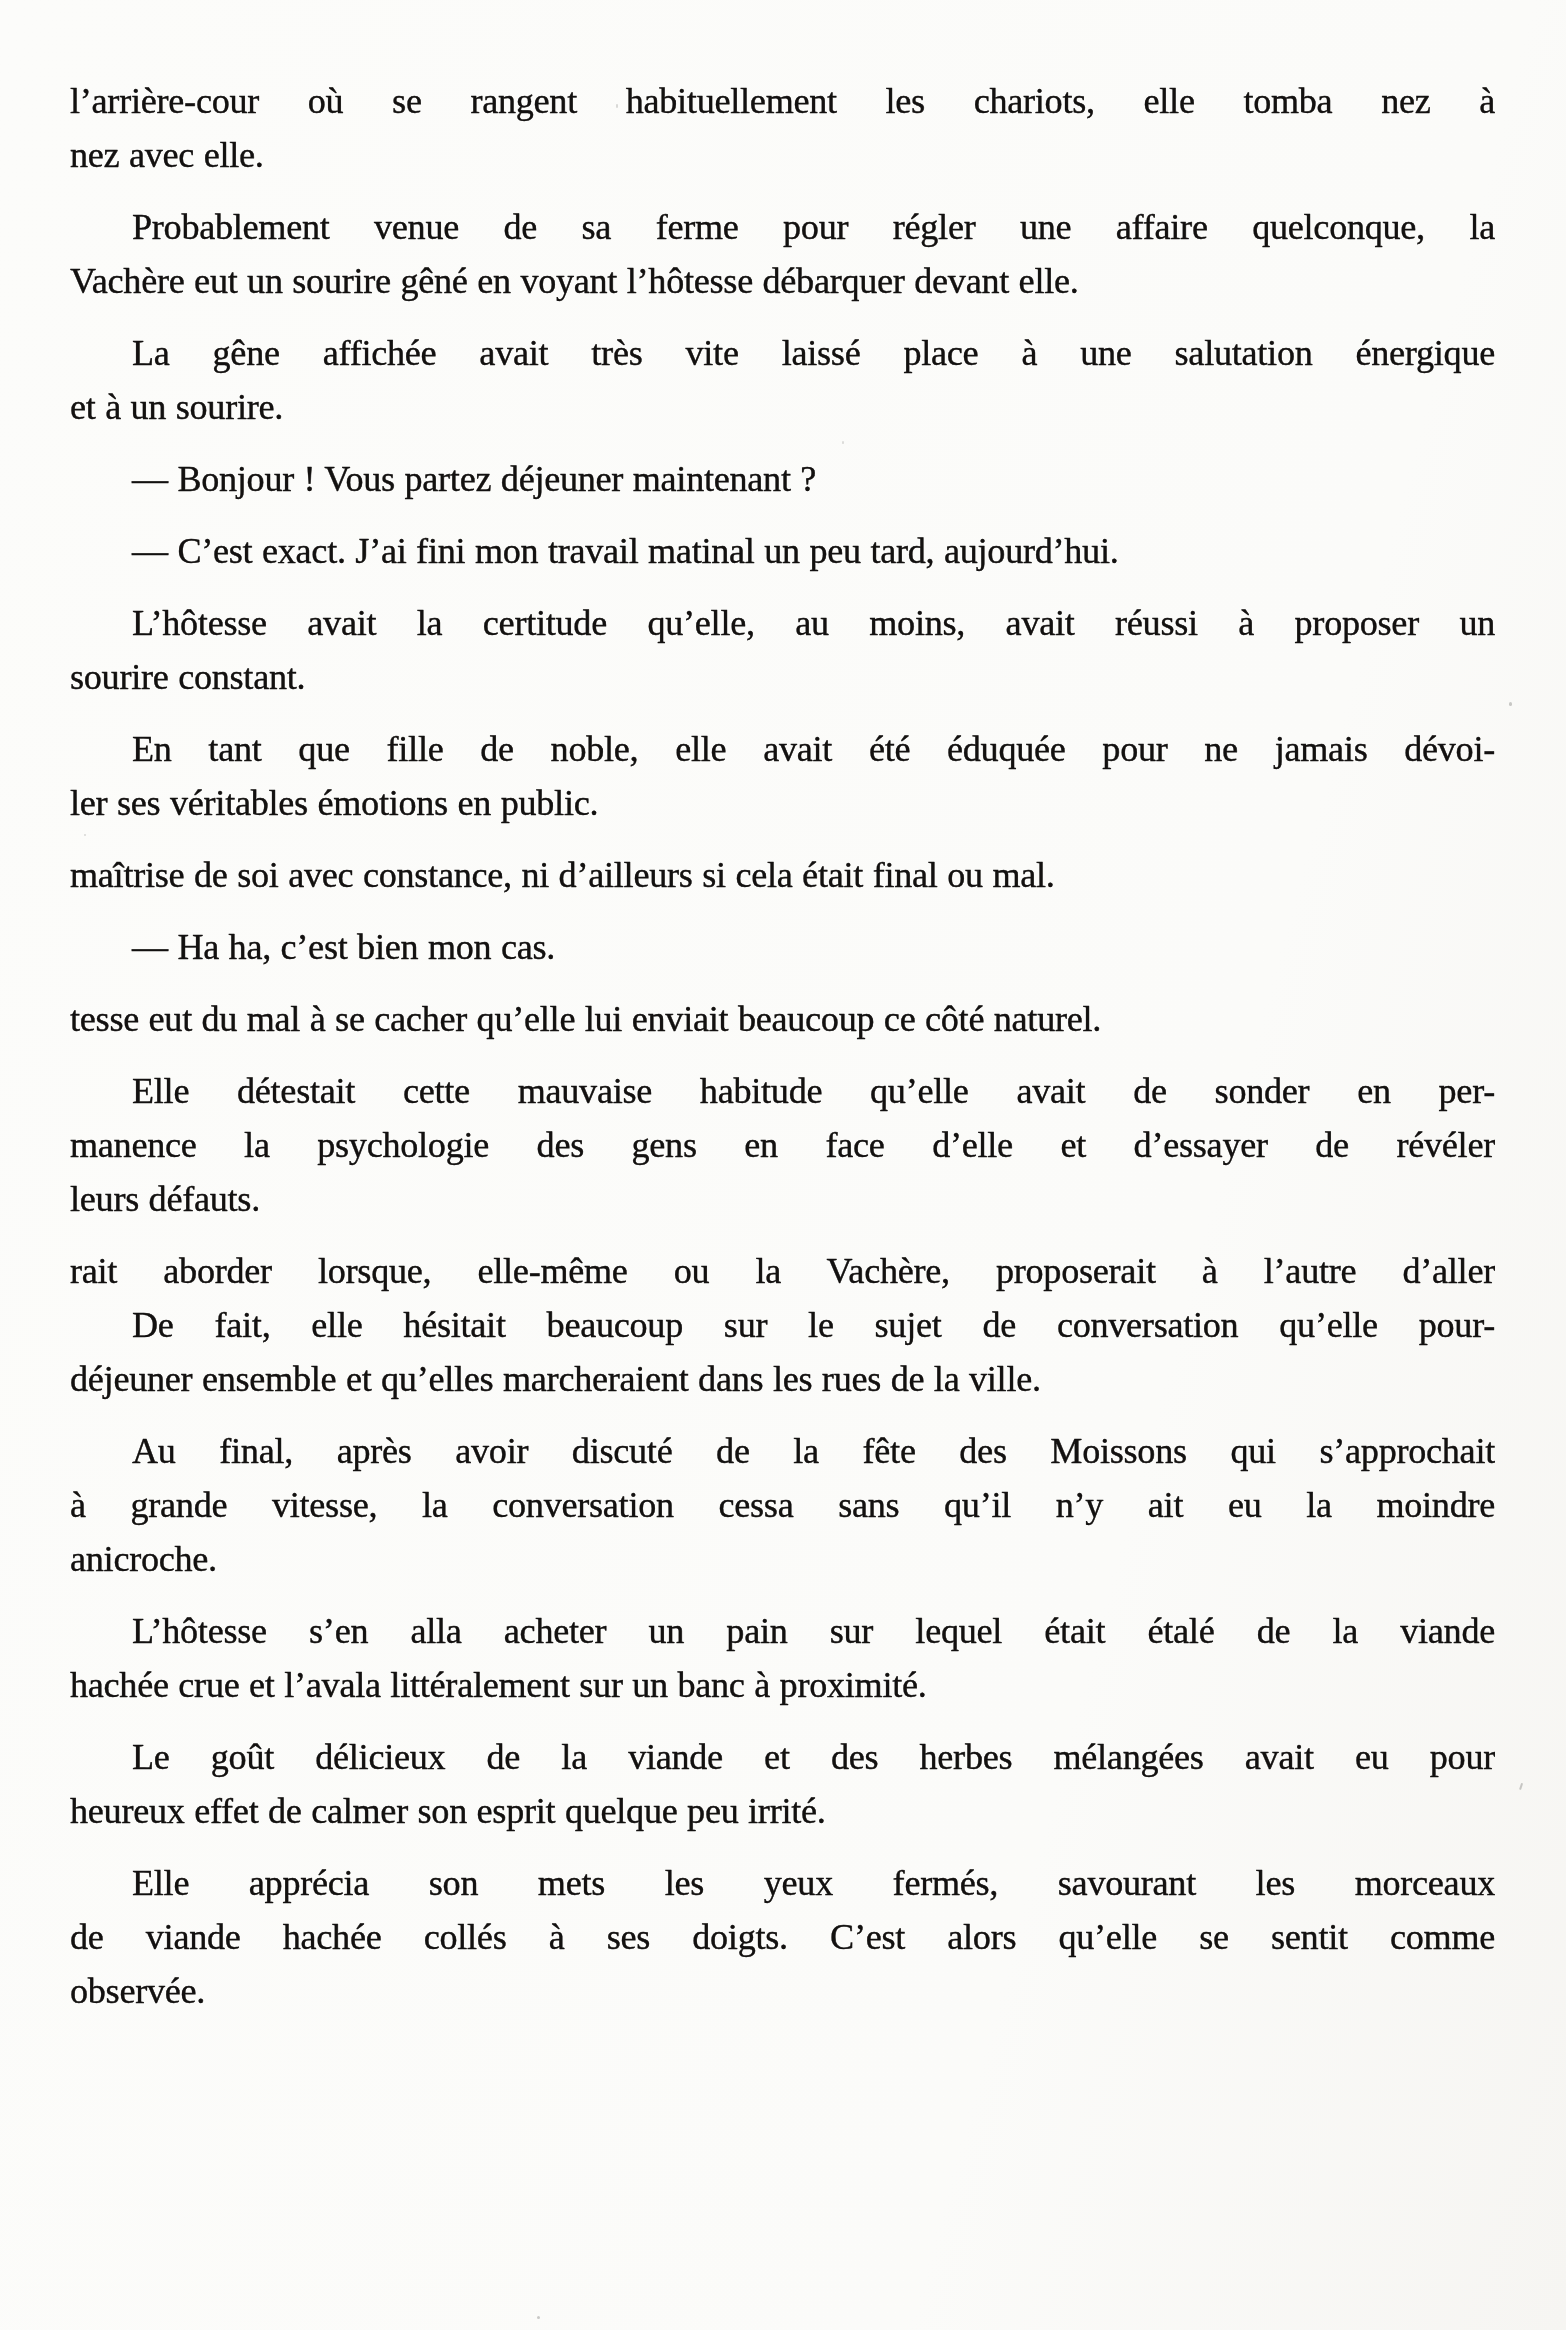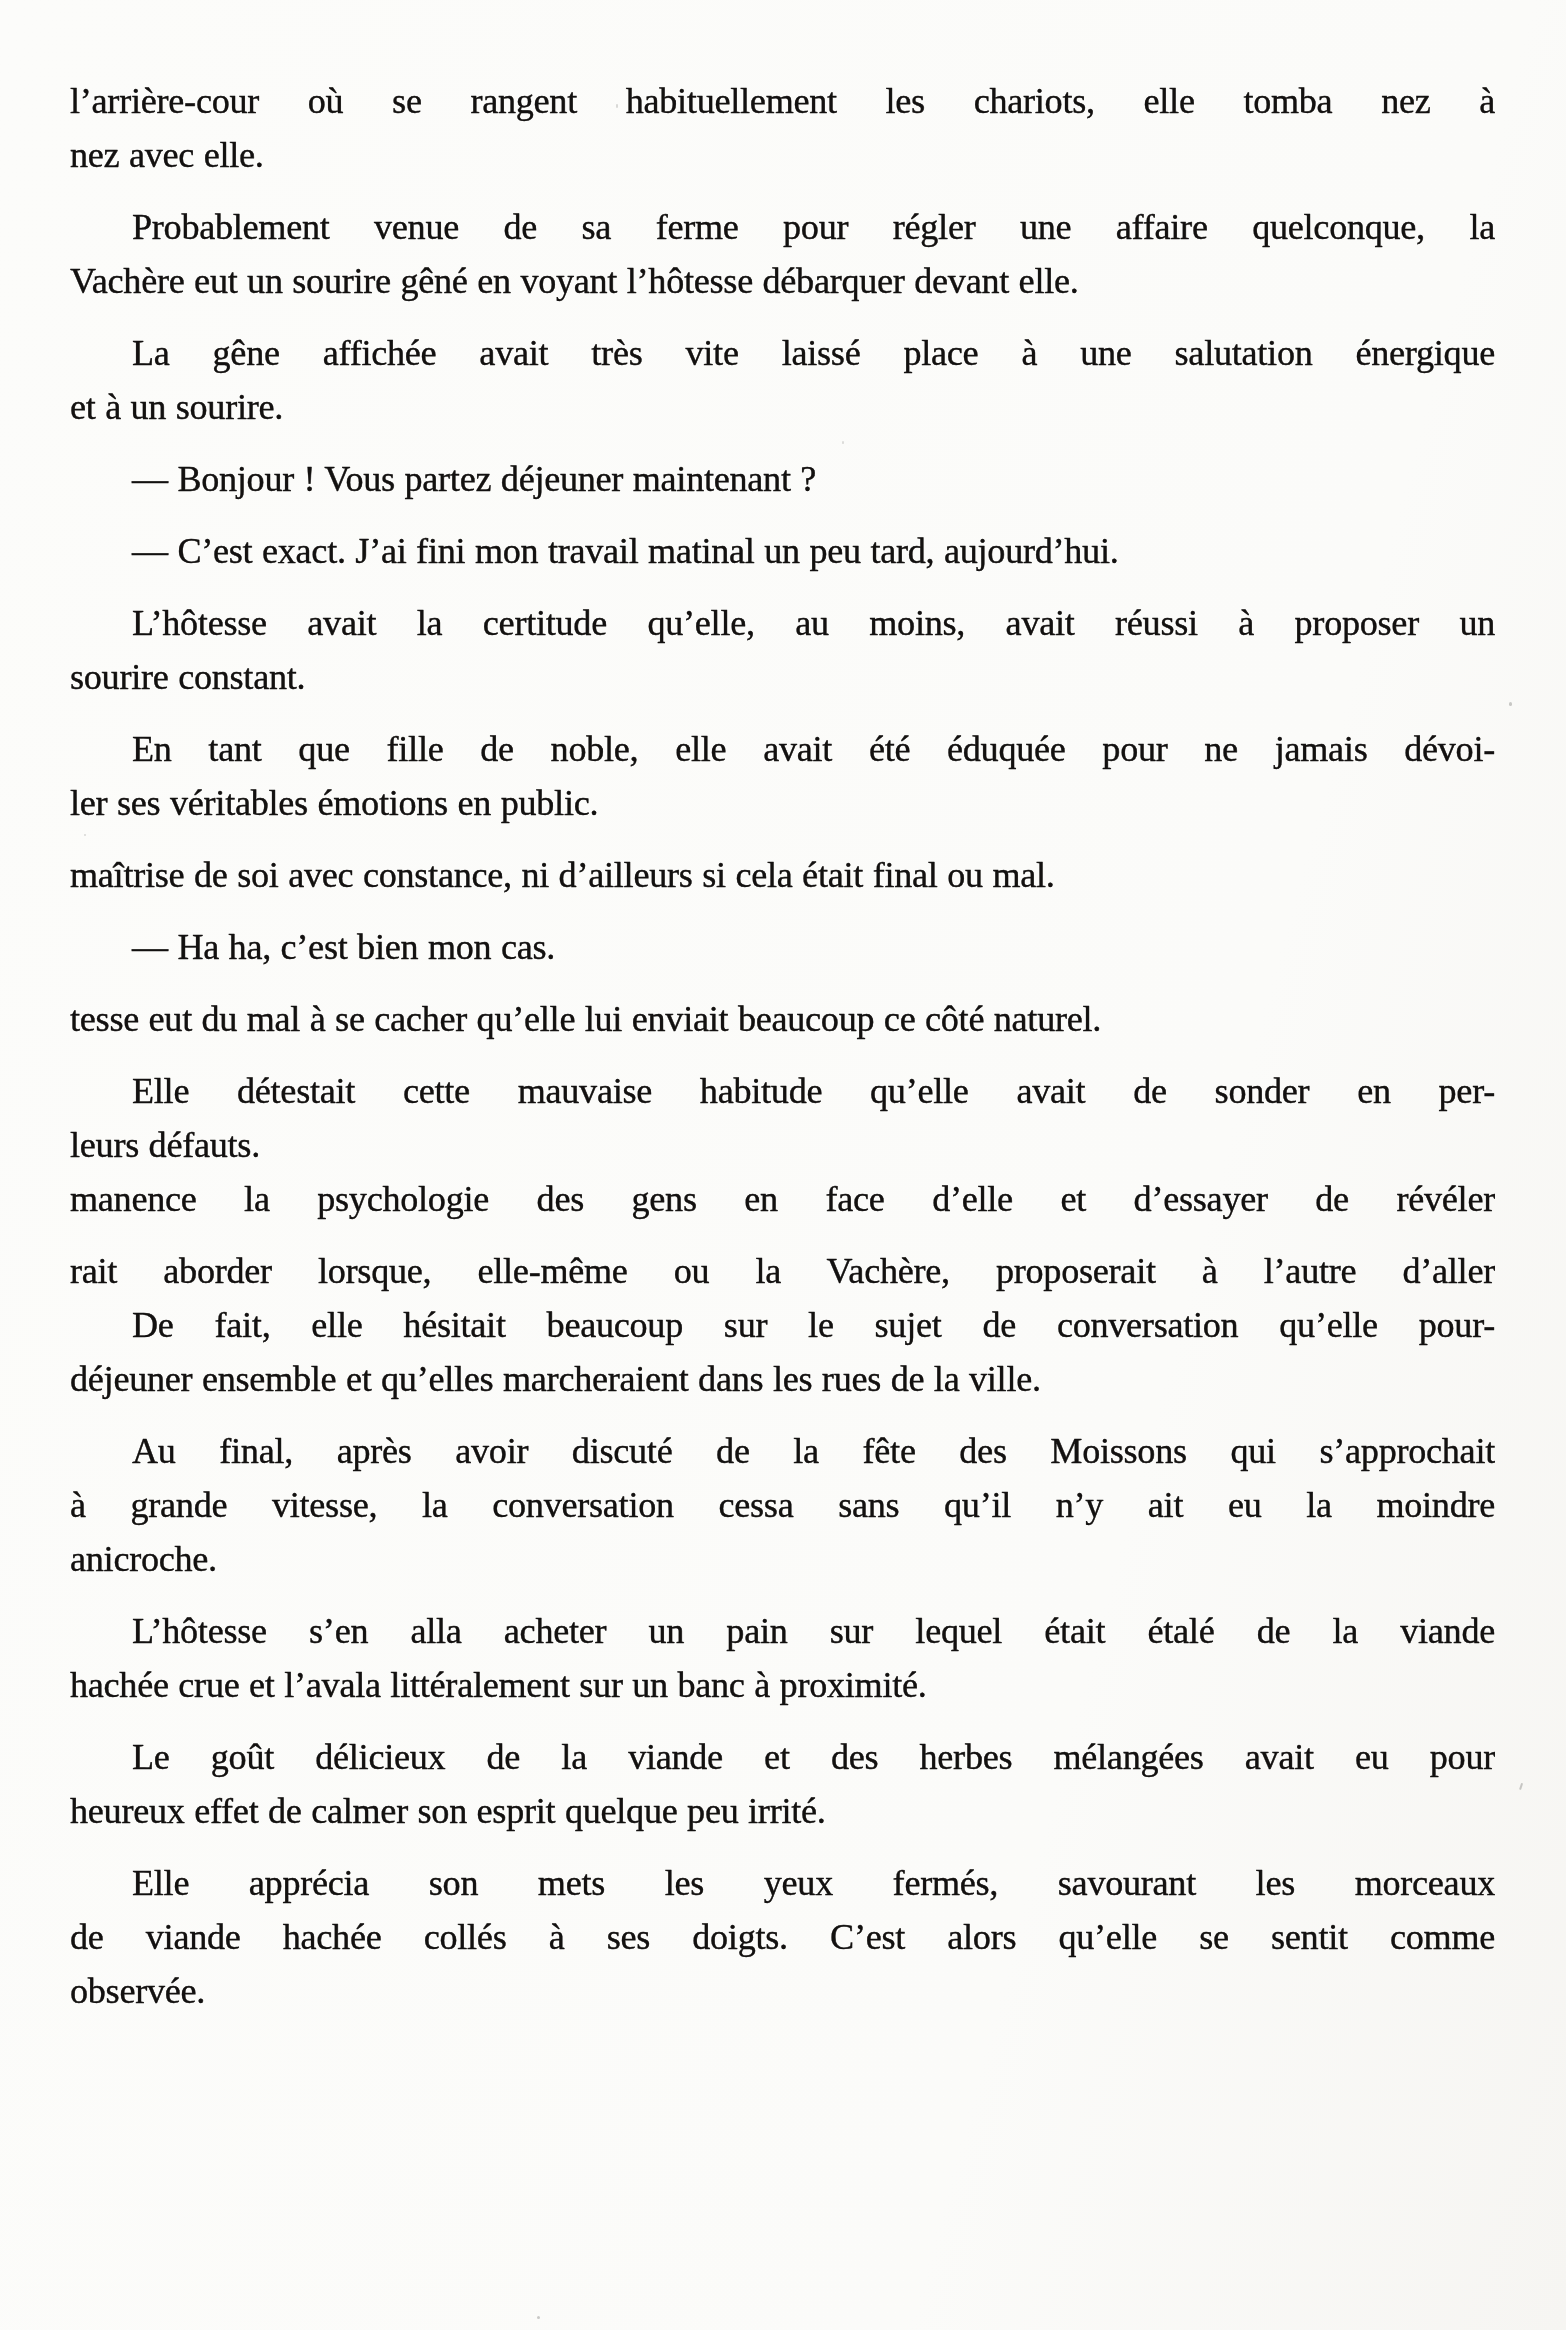--- a/index.html
+++ b/index.html
@@ -98,22 +98,22 @@
         <span class="line">maîtrise de soi avec constance, ni d’ailleurs si cela était final ou mal.</span>
       </p>
       <p class="para">
         <span class="line indent">— Ha ha, c’est bien mon cas.</span>
       </p>
       <p class="para">
         <span class="line">tesse eut du mal à se cacher qu’elle lui enviait beaucoup ce côté naturel.</span>
       </p>
       <p class="para">
         <span class="line j indent">Elle détestait cette mauvaise habitude qu’elle avait de sonder en per-</span>
+        <span class="line j">manence la psychologie des gens en face d’elle et d’essayer de révéler</span>
         <span class="line">leurs défauts.</span>
-        <span class="line j">manence la psychologie des gens en face d’elle et d’essayer de révéler</span>
       </p>
       <p class="para">
         <span class="line j">rait aborder lorsque, elle-même ou la Vachère, proposerait à l’autre d’aller</span>
         <span class="line j indent">De fait, elle hésitait beaucoup sur le sujet de conversation qu’elle pour-</span>
         <span class="line">déjeuner ensemble et qu’elles marcheraient dans les rues de la ville.</span>
       </p>
       <p class="para">
         <span class="line j indent">Au final, après avoir discuté de la fête des Moissons qui s’approchait</span>
         <span class="line j">à grande vitesse, la conversation cessa sans qu’il n’y ait eu la moindre</span>
         <span class="line">anicroche.</span>

